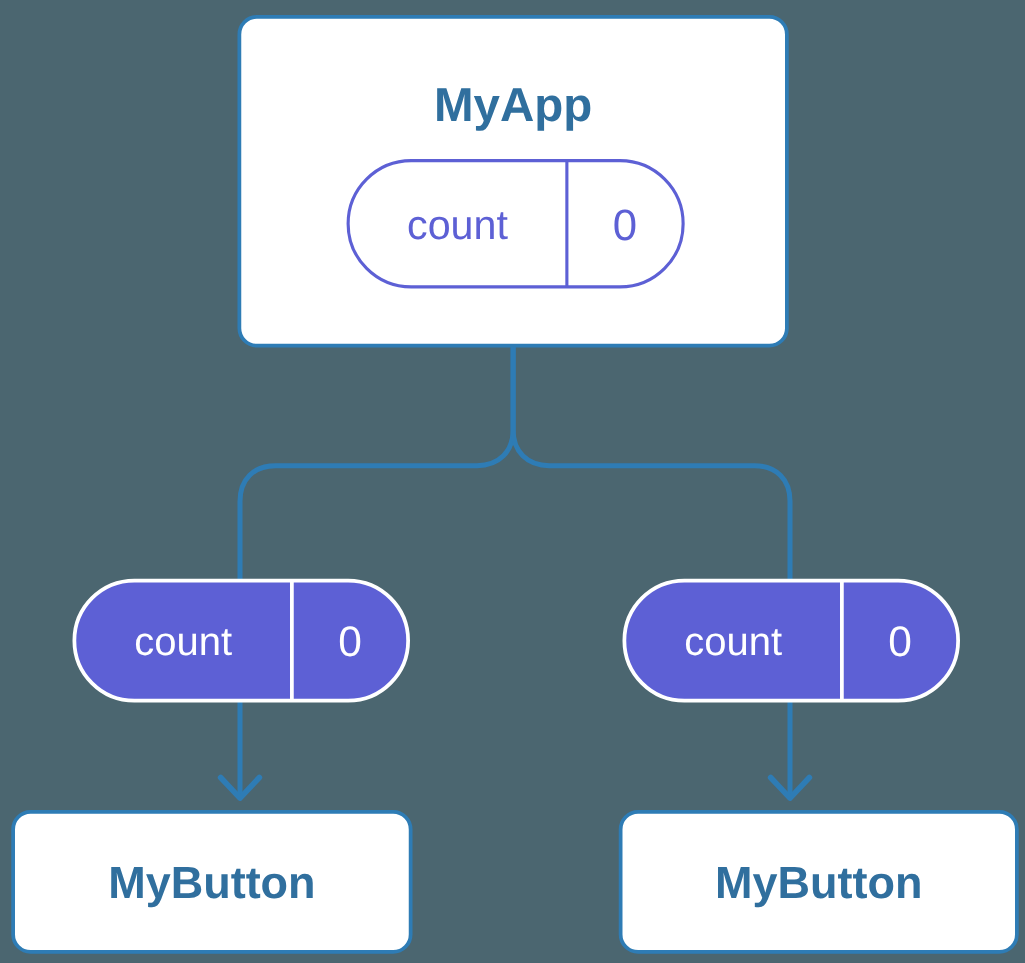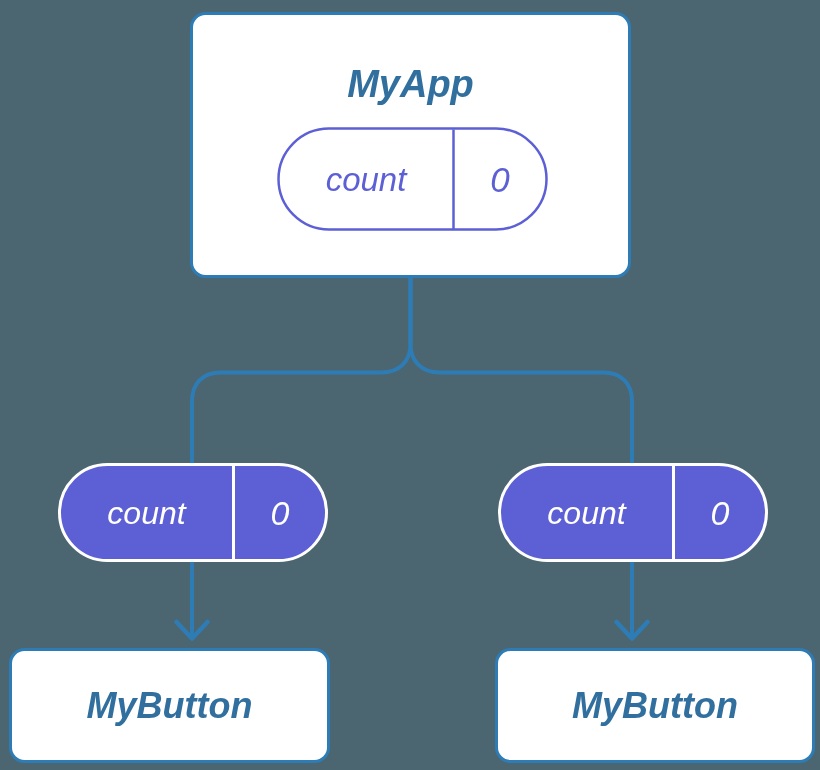--- a/index.html
+++ b/index.html
@@ -6,21 +6,20 @@
     --bg:#4B6670;
     --line:#2E7CB5;
     --text:#306F9E;
     --purple:#5D60D5;
     --white:#FFFFFF;
   }
   html,body{margin:0;padding:0;background:var(--bg);}
   .stage{
     width:820px;height:770px;overflow:hidden;position:relative;
     font-family:"Liberation Sans", sans-serif;
-    font-style:italic;
   }
   svg{display:block;}
   .bg{fill:var(--bg);}
   .conn{stroke:var(--line);stroke-width:4;fill:none;stroke-linecap:round;}
   .arrow{stroke:var(--line);stroke-width:4.5;fill:none;stroke-linecap:round;stroke-linejoin:round;}
   .node-box{fill:var(--white);stroke:var(--line);stroke-width:3;}
   .node-label{
     fill:var(--text);font-size:38px;font-weight:600;text-anchor:middle;
     font-family:"Liberation Sans", sans-serif;
   }

